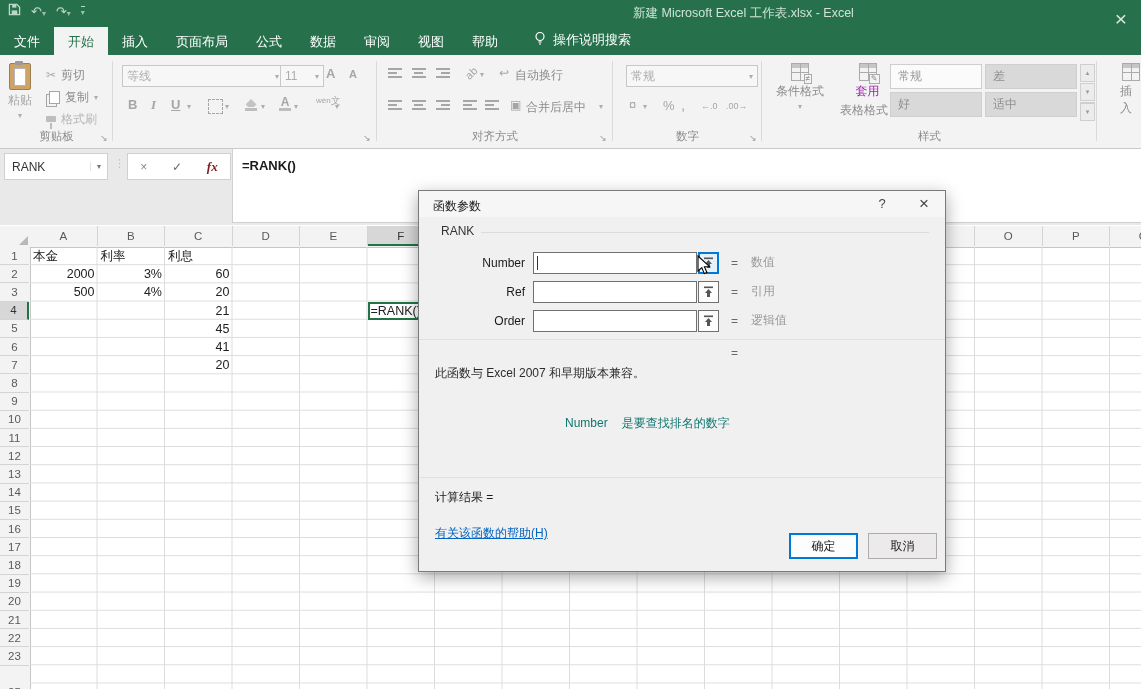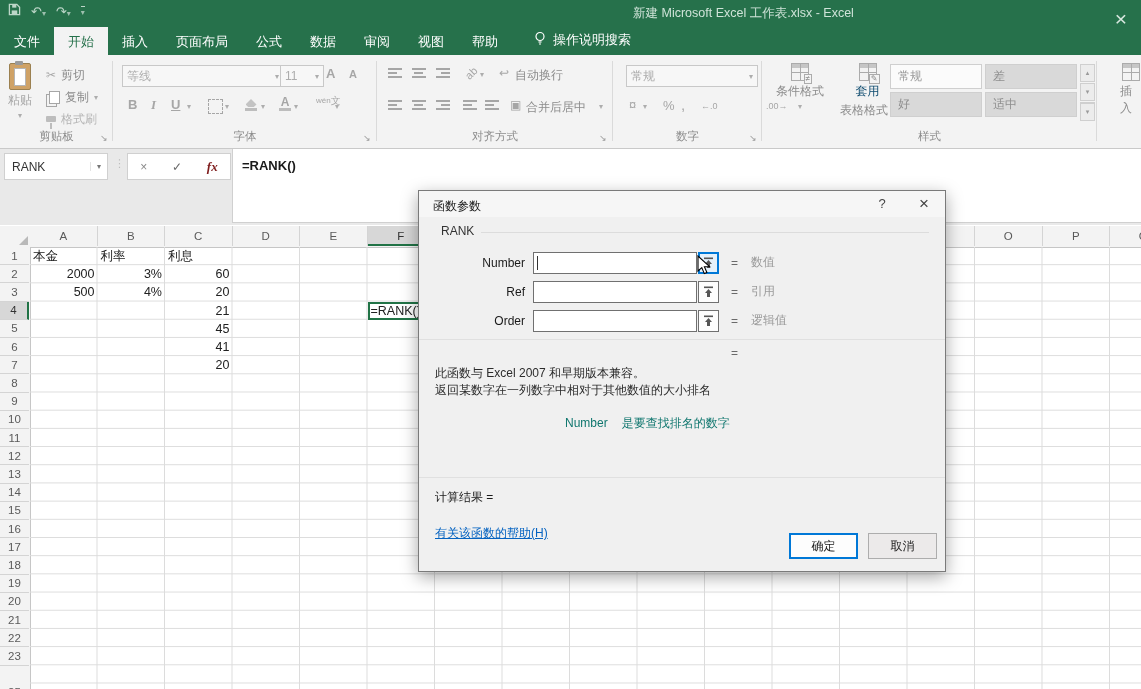--- a/index.html
+++ b/index.html
@@ -225,21 +225,20 @@
       <span class="acolor" style="position:absolute;left:166px;top:42px;">
           <span>A</span>
           <span class="cbar"></span>
         </span>
       <span class="dd" style="position:absolute;left:181px;top:47px;">▾</span>
       <span class="phon" style="position:absolute;left:203px;top:42px;">
           <span>wén</span>
           <span style="font-size:10px;">文</span>
         </span>
       <span class="dd" style="position:absolute;left:222px;top:47px;">▾</span>
-      <div class="glabel">字体</div>
       <span class="launcher" style="left:250px;">↘</span>
       <div class="gdiv" style="left:263px;"></div>
     </div>
 
     <div class="grp" style="left:377px;width:236px;">
       <span class="bars" style="position:absolute;left:11px;top:13px;"></span>
       <span class="bars c" style="position:absolute;left:35px;top:13px;"></span>
       <span class="bars r" style="position:absolute;left:59px;top:13px;"></span>
       <span class="orient" style="position:absolute;left:88px;top:12px;">ab</span>
       <span class="dd" style="position:absolute;left:103px;top:15px;">▾</span>
@@ -261,39 +260,39 @@
     <div class="grp" style="left:613px;width:149px;">
       <div class="combo" style="left:13px;top:10px;width:122px;">
         <span>常规</span>
           <span class="dd">▾</span>
       </div>
       <span style="position:absolute;left:16px;top:42px;color:#a6a6a6;font-size:13px;">¤</span>
       <span class="dd" style="position:absolute;left:30px;top:47px;">▾</span>
       <span style="position:absolute;left:50px;top:43px;color:#a6a6a6;font-size:13px;">%</span>
       <span style="position:absolute;left:68px;top:41px;color:#a6a6a6;font-size:15px;">,</span>
       <span class="decico" style="position:absolute;left:88px;top:46px;">←.0</span>
-      <span class="decico" style="position:absolute;left:113px;top:46px;margin-left:40px;">.00→</span>
+      <span class="decico" style="position:absolute;left:113px;top:46px;">.00→</span>
       <div class="glabel">数字</div>
       <span class="launcher" style="left:136px;">↘</span>
       <div class="gdiv" style="left:148px;"></div>
     </div>
 
     <div class="grp" style="left:762px;width:335px;">
       <div class="bigbtn" style="left:14px;top:8px;">
         <span class="gridico">
             <span class="badge">≠</span>
           </span>
         <span style="color:#8c8c8c;">条件格式</span>
         <span class="dd">▾</span>
       </div>
       <div class="bigbtn" style="left:78px;top:8px;">
         <span class="gridico">
             <span class="badge">✎</span>
           </span>
-        <span style="color:#0c4a6e;">套用</span>
+        <span style="color:#a21caf;">套用</span>
         <span style="color:#8c8c8c;display:flex;gap:3px;align-items:center;">
             <span>表格格式</span>
             <span class="dd">▾</span>
           </span>
       </div>
       <div id="gallery">
           <div class="gcell first">常规</div>
           <div class="gcell">差</div>
           <div class="gcell">好</div>
           <div class="gcell">适中</div>
@@ -443,21 +442,20 @@
               <path d="M5.5 3 L9 7 H7 V11 H4 V7 H2 Z" fill="#555"></path>
             </svg>
           </div>
           <div class="feq">=</div>
           <div class="fhint">逻辑值</div>
         </div>
       </div>
     <div class="dsep" style="top:148px;"></div>
     <span id="dlg-eq2">=</span>
     <div id="dlg-desc1">此函数与 Excel 2007 和早期版本兼容。</div>
-    <div id="dlg-desc2">返回某数字在一列数字中相对于其他数值的大小排名</div>
     <div id="dlg-param">
       <b>Number</b><span>是要查找排名的数字</span>
     </div>
     <div class="dsep" style="top:286px;"></div>
     <div id="dlg-result">计算结果 =</div>
     <a id="dlg-link">有关该函数的帮助(H)</a>
     <div class="dbtn" id="btn-ok">确定</div>
     <div class="dbtn" id="btn-cancel">取消</div>
   </div>
 

